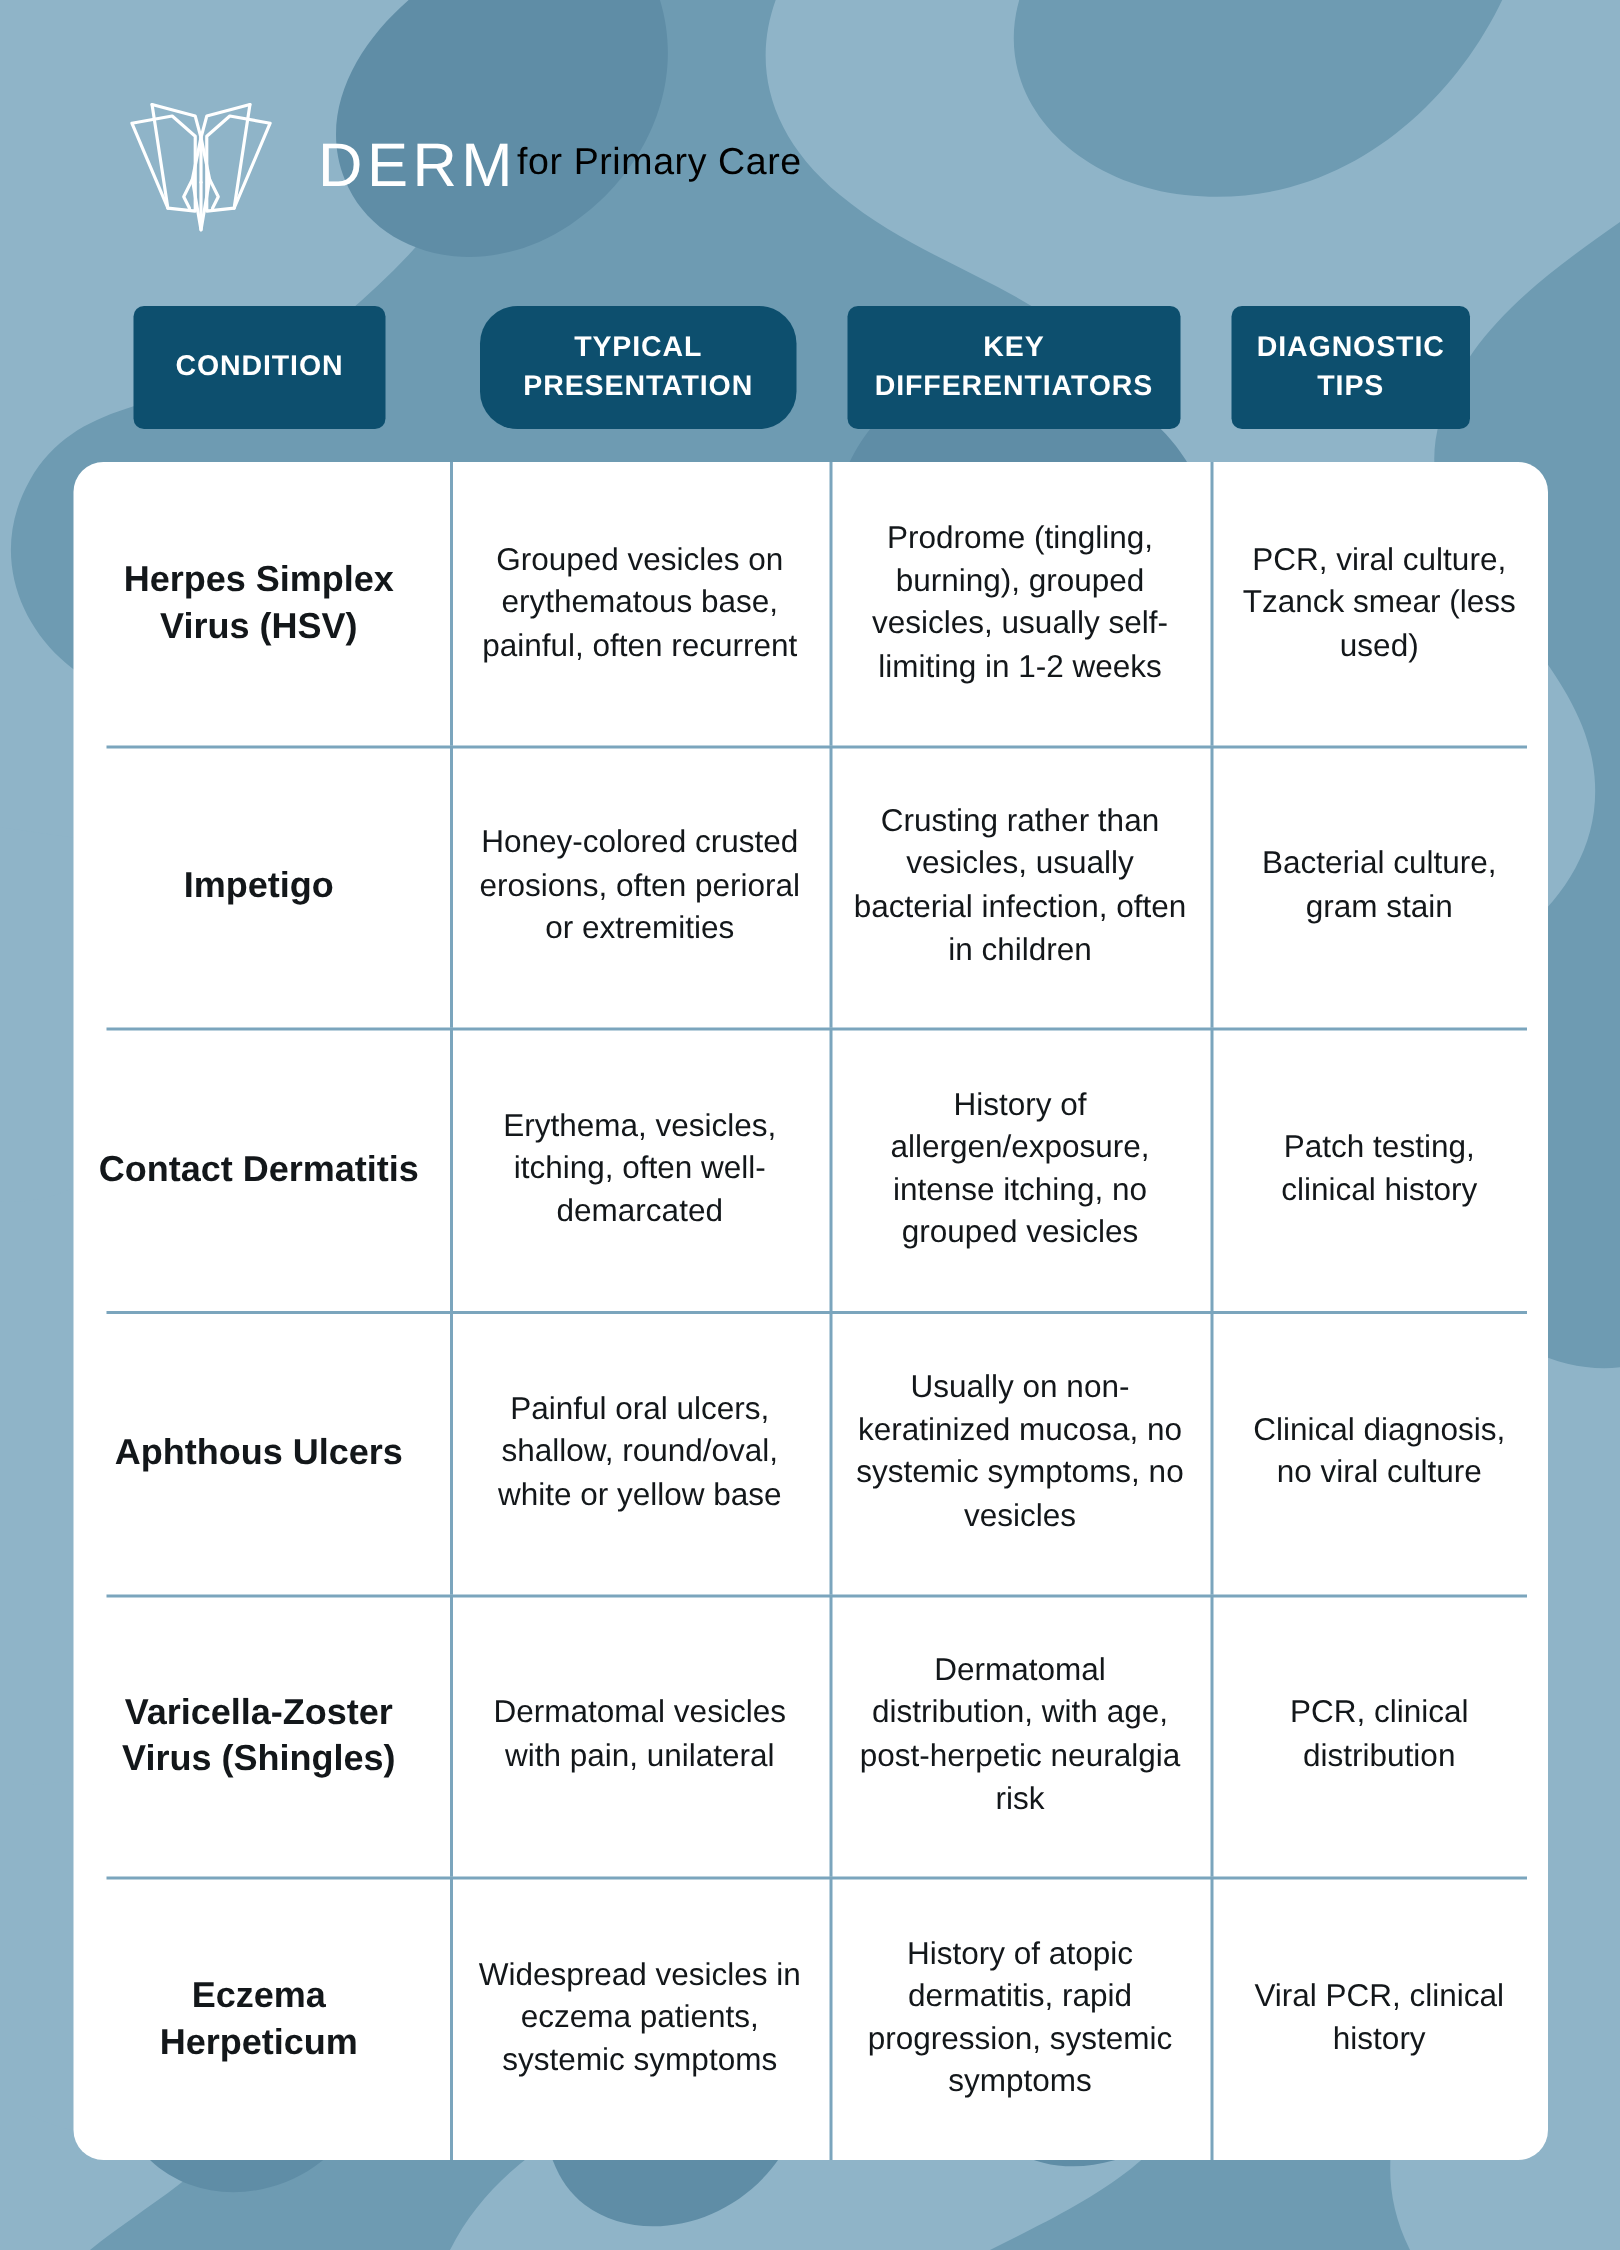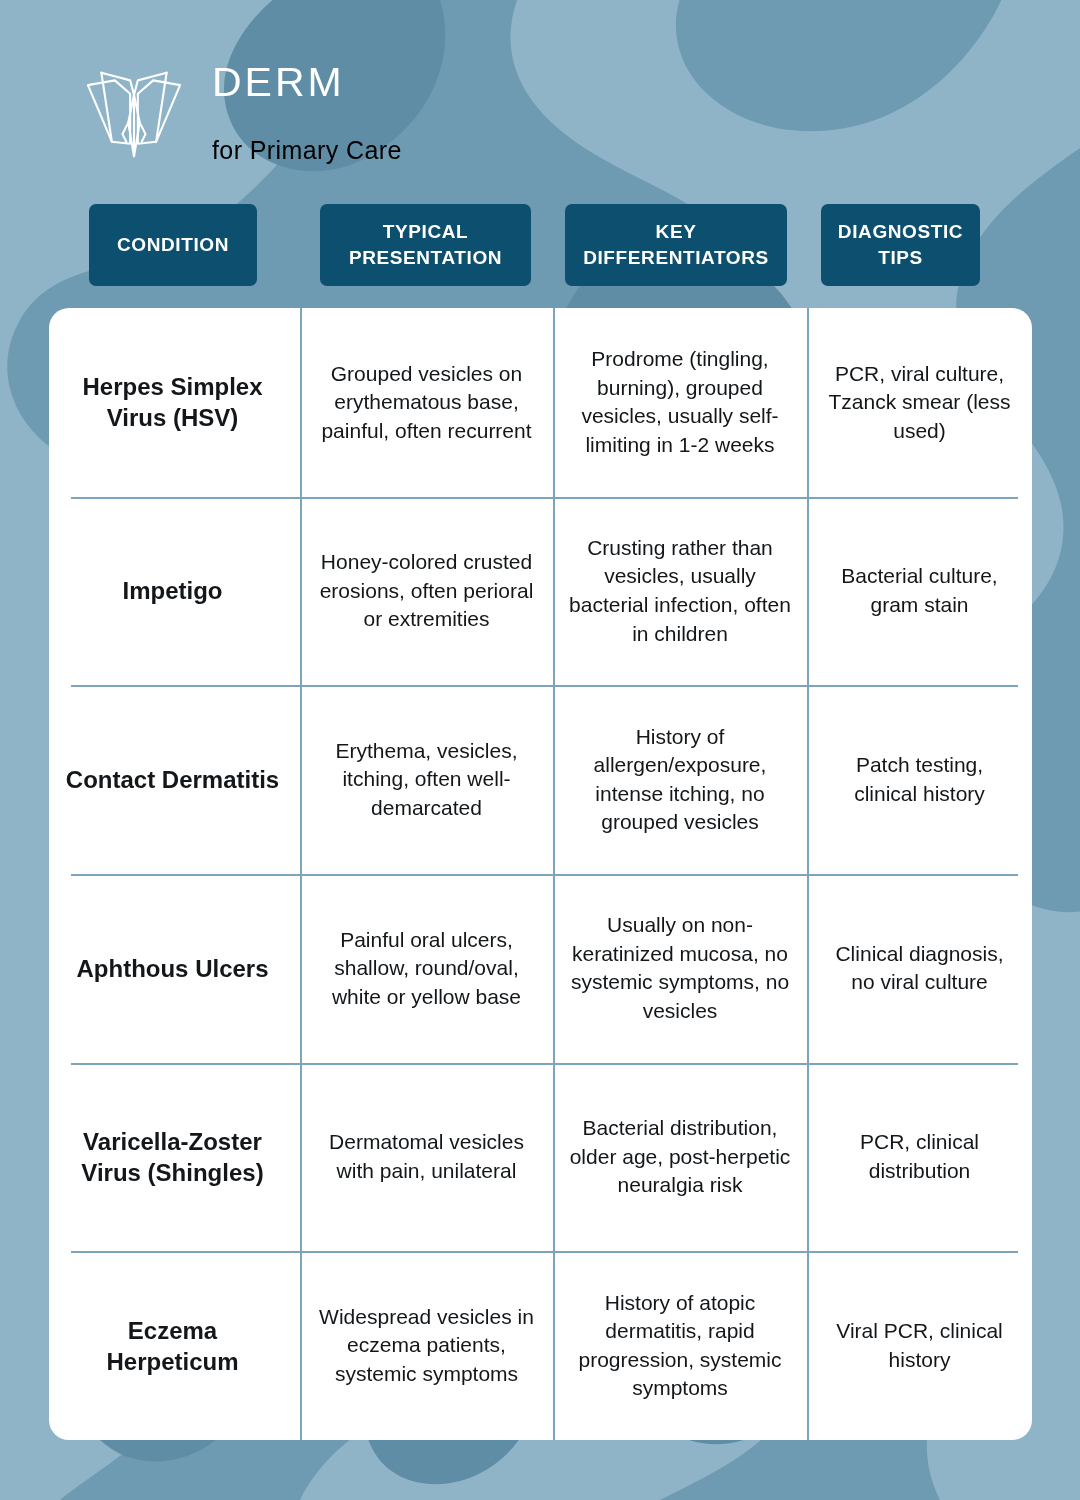--- a/index.html
+++ b/index.html
@@ -31,21 +31,21 @@
   .logo-block {
     position: absolute;
     left: 78px;
     top: 62px;
     z-index: 3;
     display: flex;
     align-items: center;
     gap: 22px;
   }
   .logo-mark { width: 112px; height: 96px; display: block; }
-  .logo-text { display: flex; flex-direction: column; line-height: 1; gap: 29px; }
+  .logo-text { display: flex; flex-direction: row; line-height: 1; }
   .logo-title {
     color: #ffffff;
     font-size: 41px;
     letter-spacing: 3px;
     font-weight: 400;
   }
   .logo-sub {
     color: #000000;
     font-size: 25px;
     letter-spacing: 0.4px;
@@ -73,21 +73,21 @@
     font-weight: bold;
     letter-spacing: 0.6px;
     line-height: 1.35;
     text-align: center;
     display: flex;
     align-items: center;
     justify-content: center;
     padding: 0 10px;
   }
   .chip-0 { left: 89px;  width: 168px; }
-  .chip-1 { left: 320px; width: 211px; }
+  .chip-1 { left: 320px; width: 211px; border-radius: 25px; }
   .chip-2 { left: 565px; width: 222px; }
   .chip-3 { left: 821px; width: 159px; }
 
   
   .card {
     position: absolute;
     left: 49px;
     top: 308px;
     width: 983px;
     height: 1132px;
@@ -259,21 +259,21 @@
     <div class="row">
       <div class="cell cell-condition">Aphthous Ulcers</div>
       <div class="cell cell-presentation">Painful oral ulcers, shallow, round/oval, white or yellow base</div>
       <div class="cell cell-differentiators">Usually on non-keratinized mucosa, no systemic symptoms, no vesicles</div>
       <div class="cell cell-tips">Clinical diagnosis, no viral culture</div>
     </div>
 
     <div class="row">
       <div class="cell cell-condition">Varicella-Zoster Virus (Shingles)</div>
       <div class="cell cell-presentation">Dermatomal vesicles with pain, unilateral</div>
-      <div class="cell cell-differentiators">Bacterial distribution, older age, post-herpetic neuralgia risk</div>
+      <div class="cell cell-differentiators">Dermatomal distribution, with age, post-herpetic neuralgia risk</div>
       <div class="cell cell-tips">PCR, clinical distribution</div>
     </div>
 
     <div class="row">
       <div class="cell cell-condition">Eczema Herpeticum</div>
       <div class="cell cell-presentation">Widespread vesicles in eczema patients, systemic symptoms</div>
       <div class="cell cell-differentiators">History of atopic dermatitis, rapid progression, systemic symptoms</div>
       <div class="cell cell-tips">Viral PCR, clinical history</div>
     </div>
 

